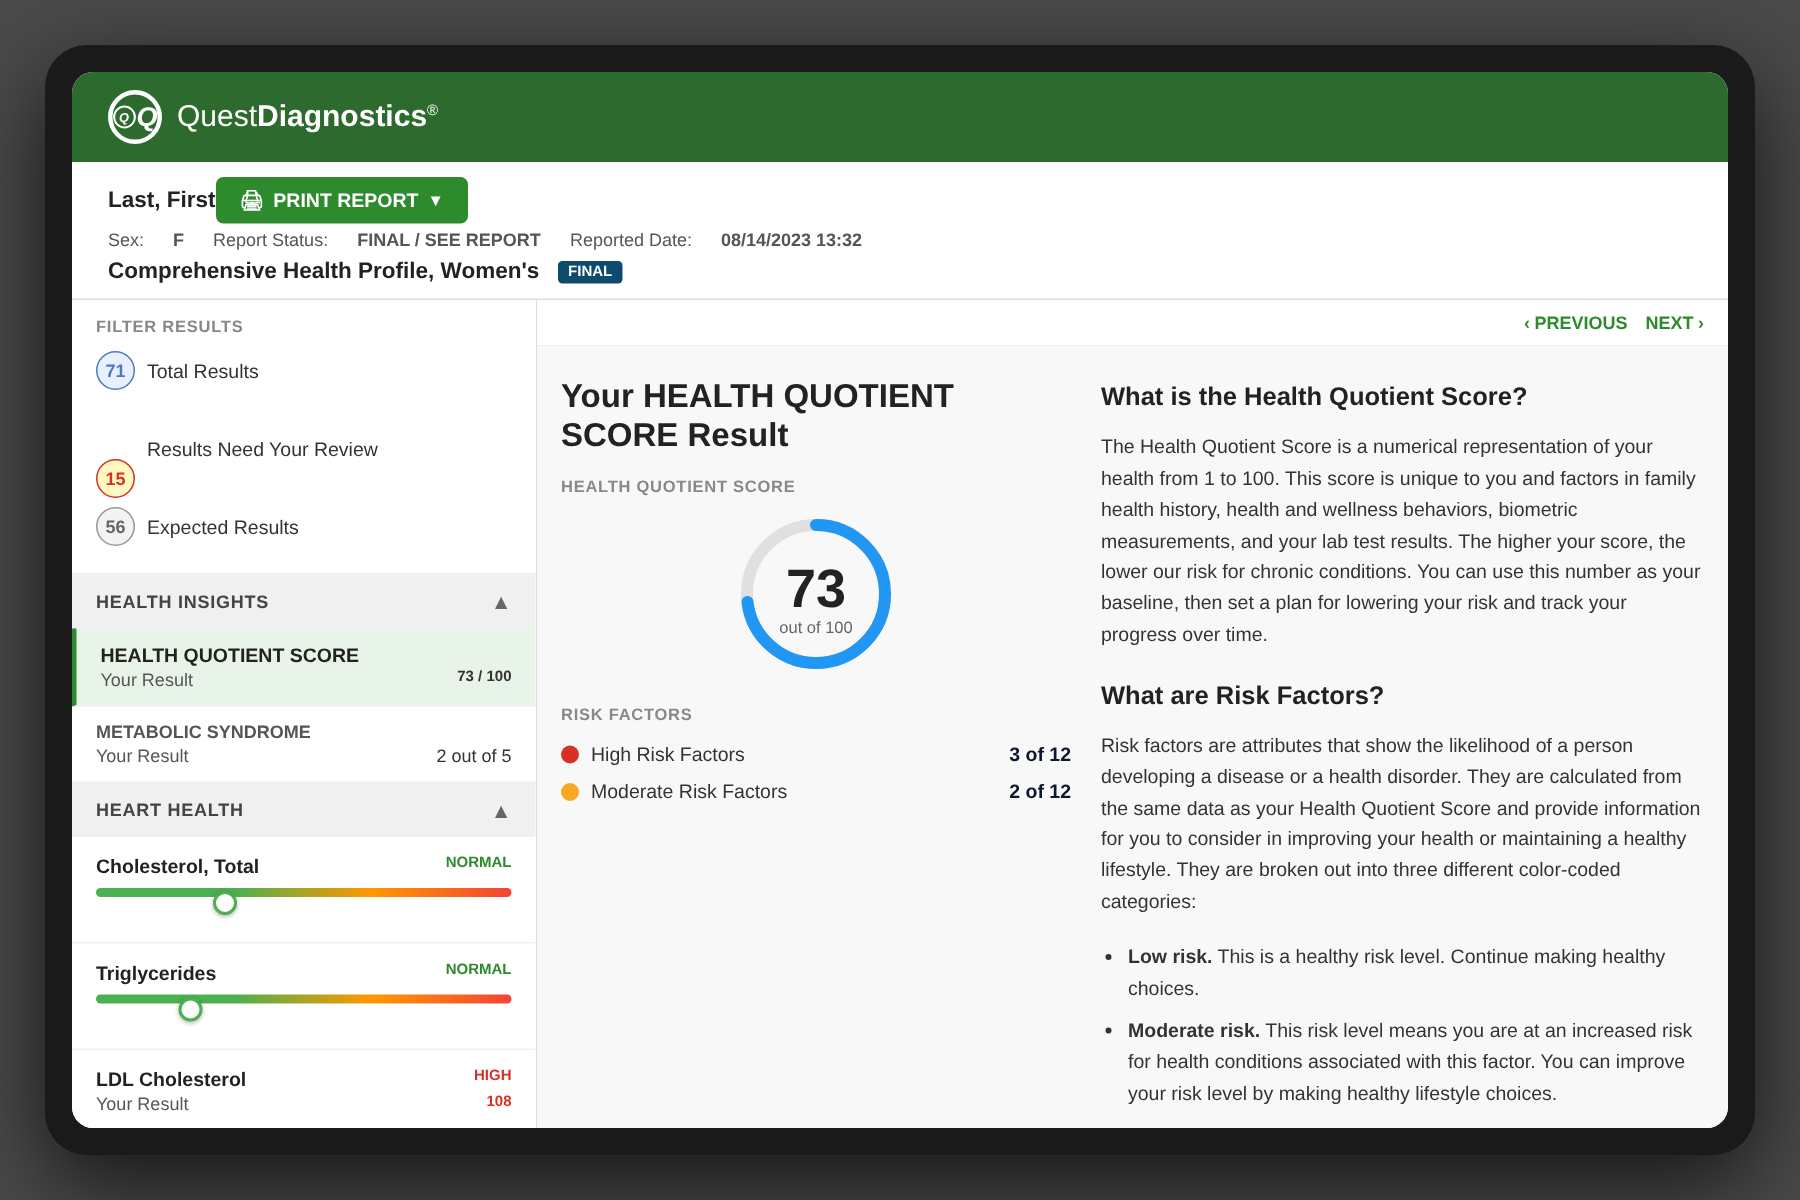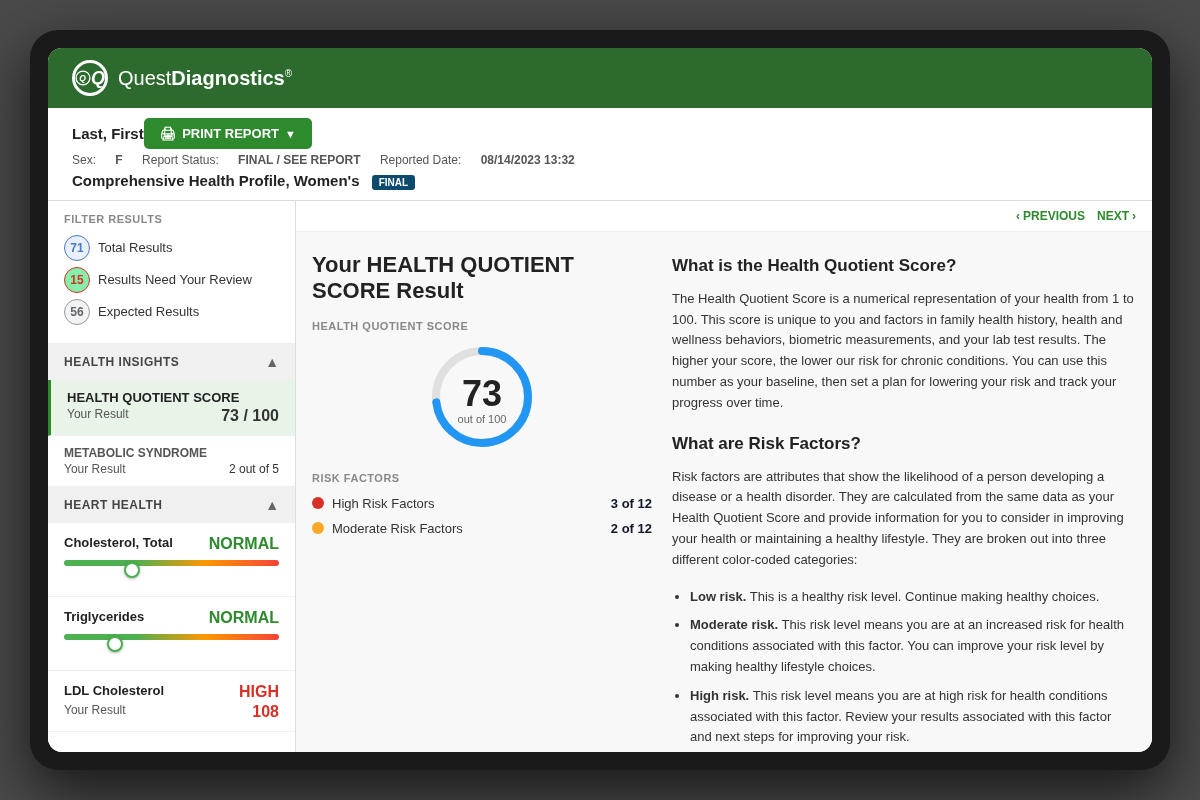--- a/index.html
+++ b/index.html
@@ -121,21 +121,21 @@
       vertical-align: middle;
     }
     
     .main-content {
       display: flex;
       flex: 1;
       overflow: hidden;
     }
     
     .sidebar {
-      width: 248px;
+      width: 310px;
       background: white;
       border-right: 1px solid #ddd;
       overflow-y: auto;
       flex-shrink: 0;
     }
     .filter-section {
       padding: 12px 16px;
       border-bottom: 1px solid #eee;
     }
     .filter-title {
@@ -158,21 +158,21 @@
       height: 26px;
       border-radius: 50%;
       display: flex;
       align-items: center;
       justify-content: center;
       font-size: 12px;
       font-weight: 700;
       flex-shrink: 0;
     }
     .badge-blue { background: #e8f0fe; color: #4a7abf; border: 1.5px solid #4a7abf; }
-    .badge-red { background: #86efac; color: #d93025; border: 1.5px solid #d93025; }
+    .badge-red { background: #fef9c3; color: #d93025; border: 1.5px solid #d93025; margin-top: 40px; }
     .badge-gray { background: #f1f3f4; color: #666; border: 1.5px solid #999; }
     .filter-item-label { font-size: 13px; color: #333; }
     .section-header {
       background: #f0f0f0;
       padding: 10px 16px;
       display: flex;
       justify-content: space-between;
       align-items: center;
       cursor: pointer;
     }
@@ -197,21 +197,21 @@
       font-size: 13px;
       font-weight: 700;
       color: #222;
     }
     .sidebar-item-sub {
       display: flex;
       justify-content: space-between;
       margin-top: 2px;
     }
     .sidebar-item-label { font-size: 12px; color: #555; }
-    .sidebar-item-value { font-size: 16px; color: #333; font-weight: 600; }
+    .sidebar-item-value { font-size: 10px; color: #333; font-weight: 600; }
     .sidebar-item-value.normal { color: #2d8a2d; }
     .sidebar-item-value.high { color: #d93025; }
     .metabolic-section {
       padding: 10px 16px;
       border-bottom: 1px solid #f0f0f0;
     }
     .metabolic-title { font-size: 12px; font-weight: 700; color: #555; text-transform: uppercase; }
     .metabolic-result { display: flex; justify-content: space-between; margin-top: 2px; }
     .metabolic-label { font-size: 12px; color: #555; }
     .metabolic-value { font-size: 12px; color: #333; }

